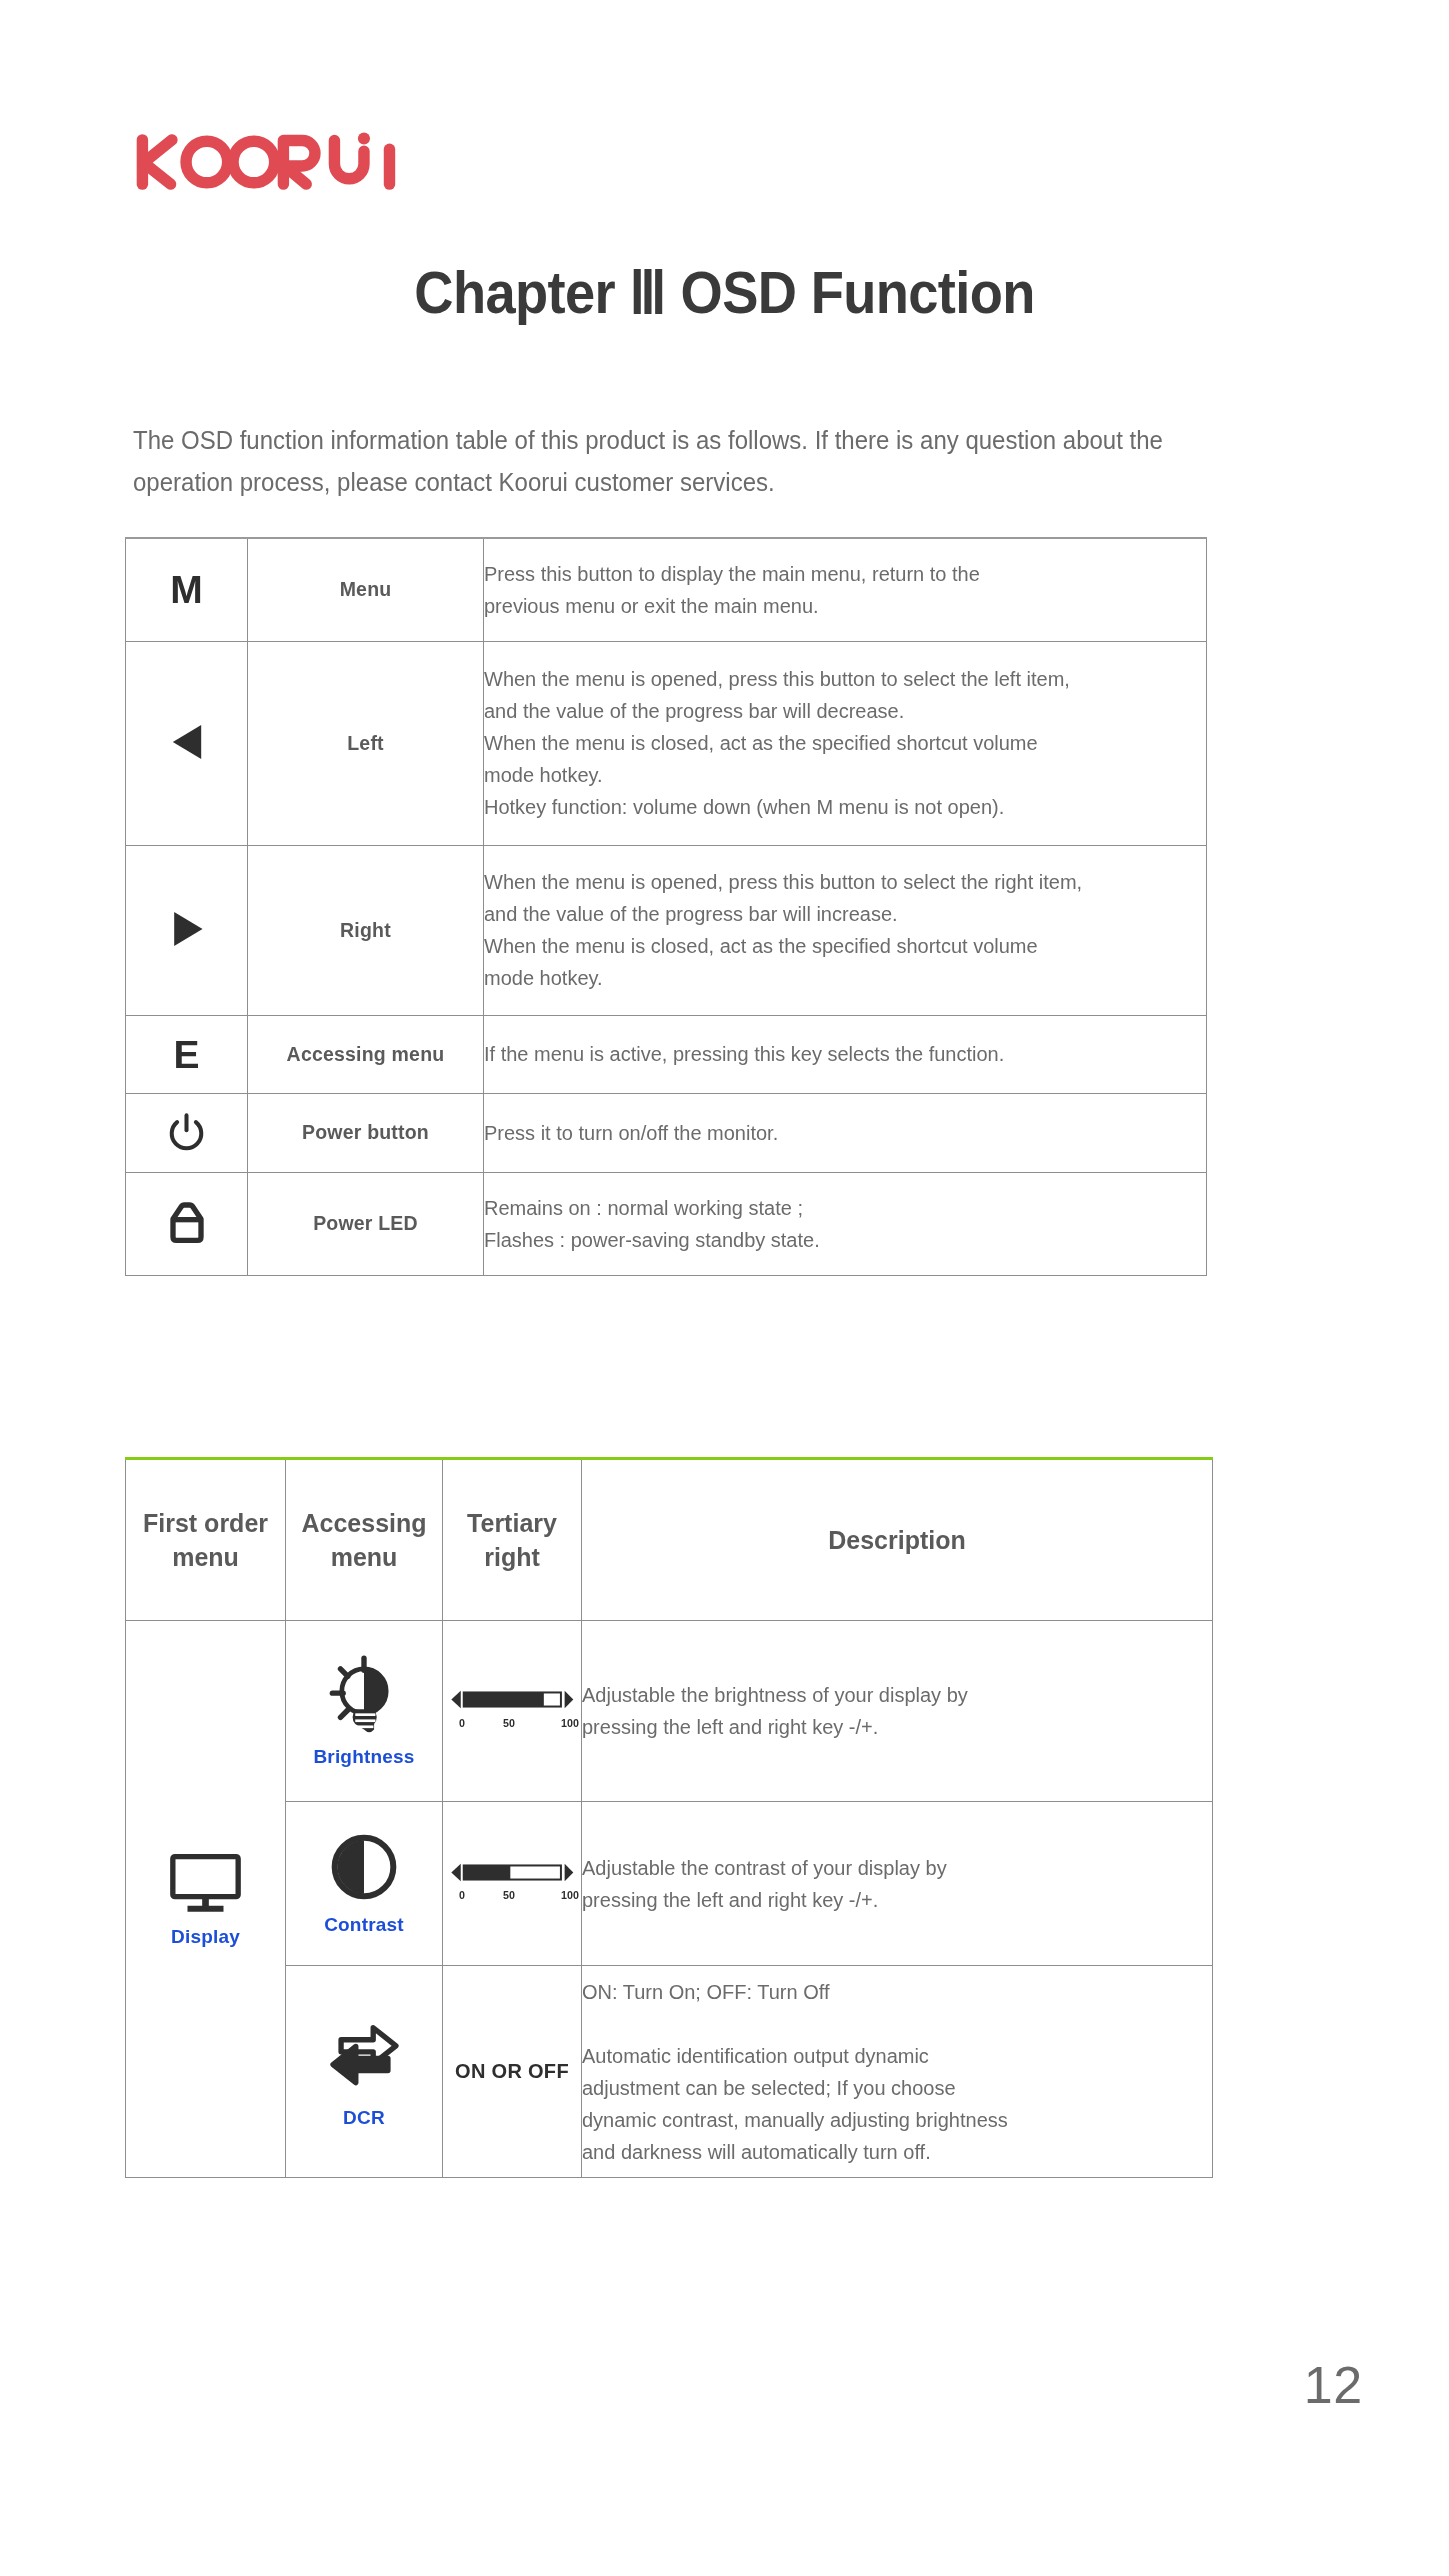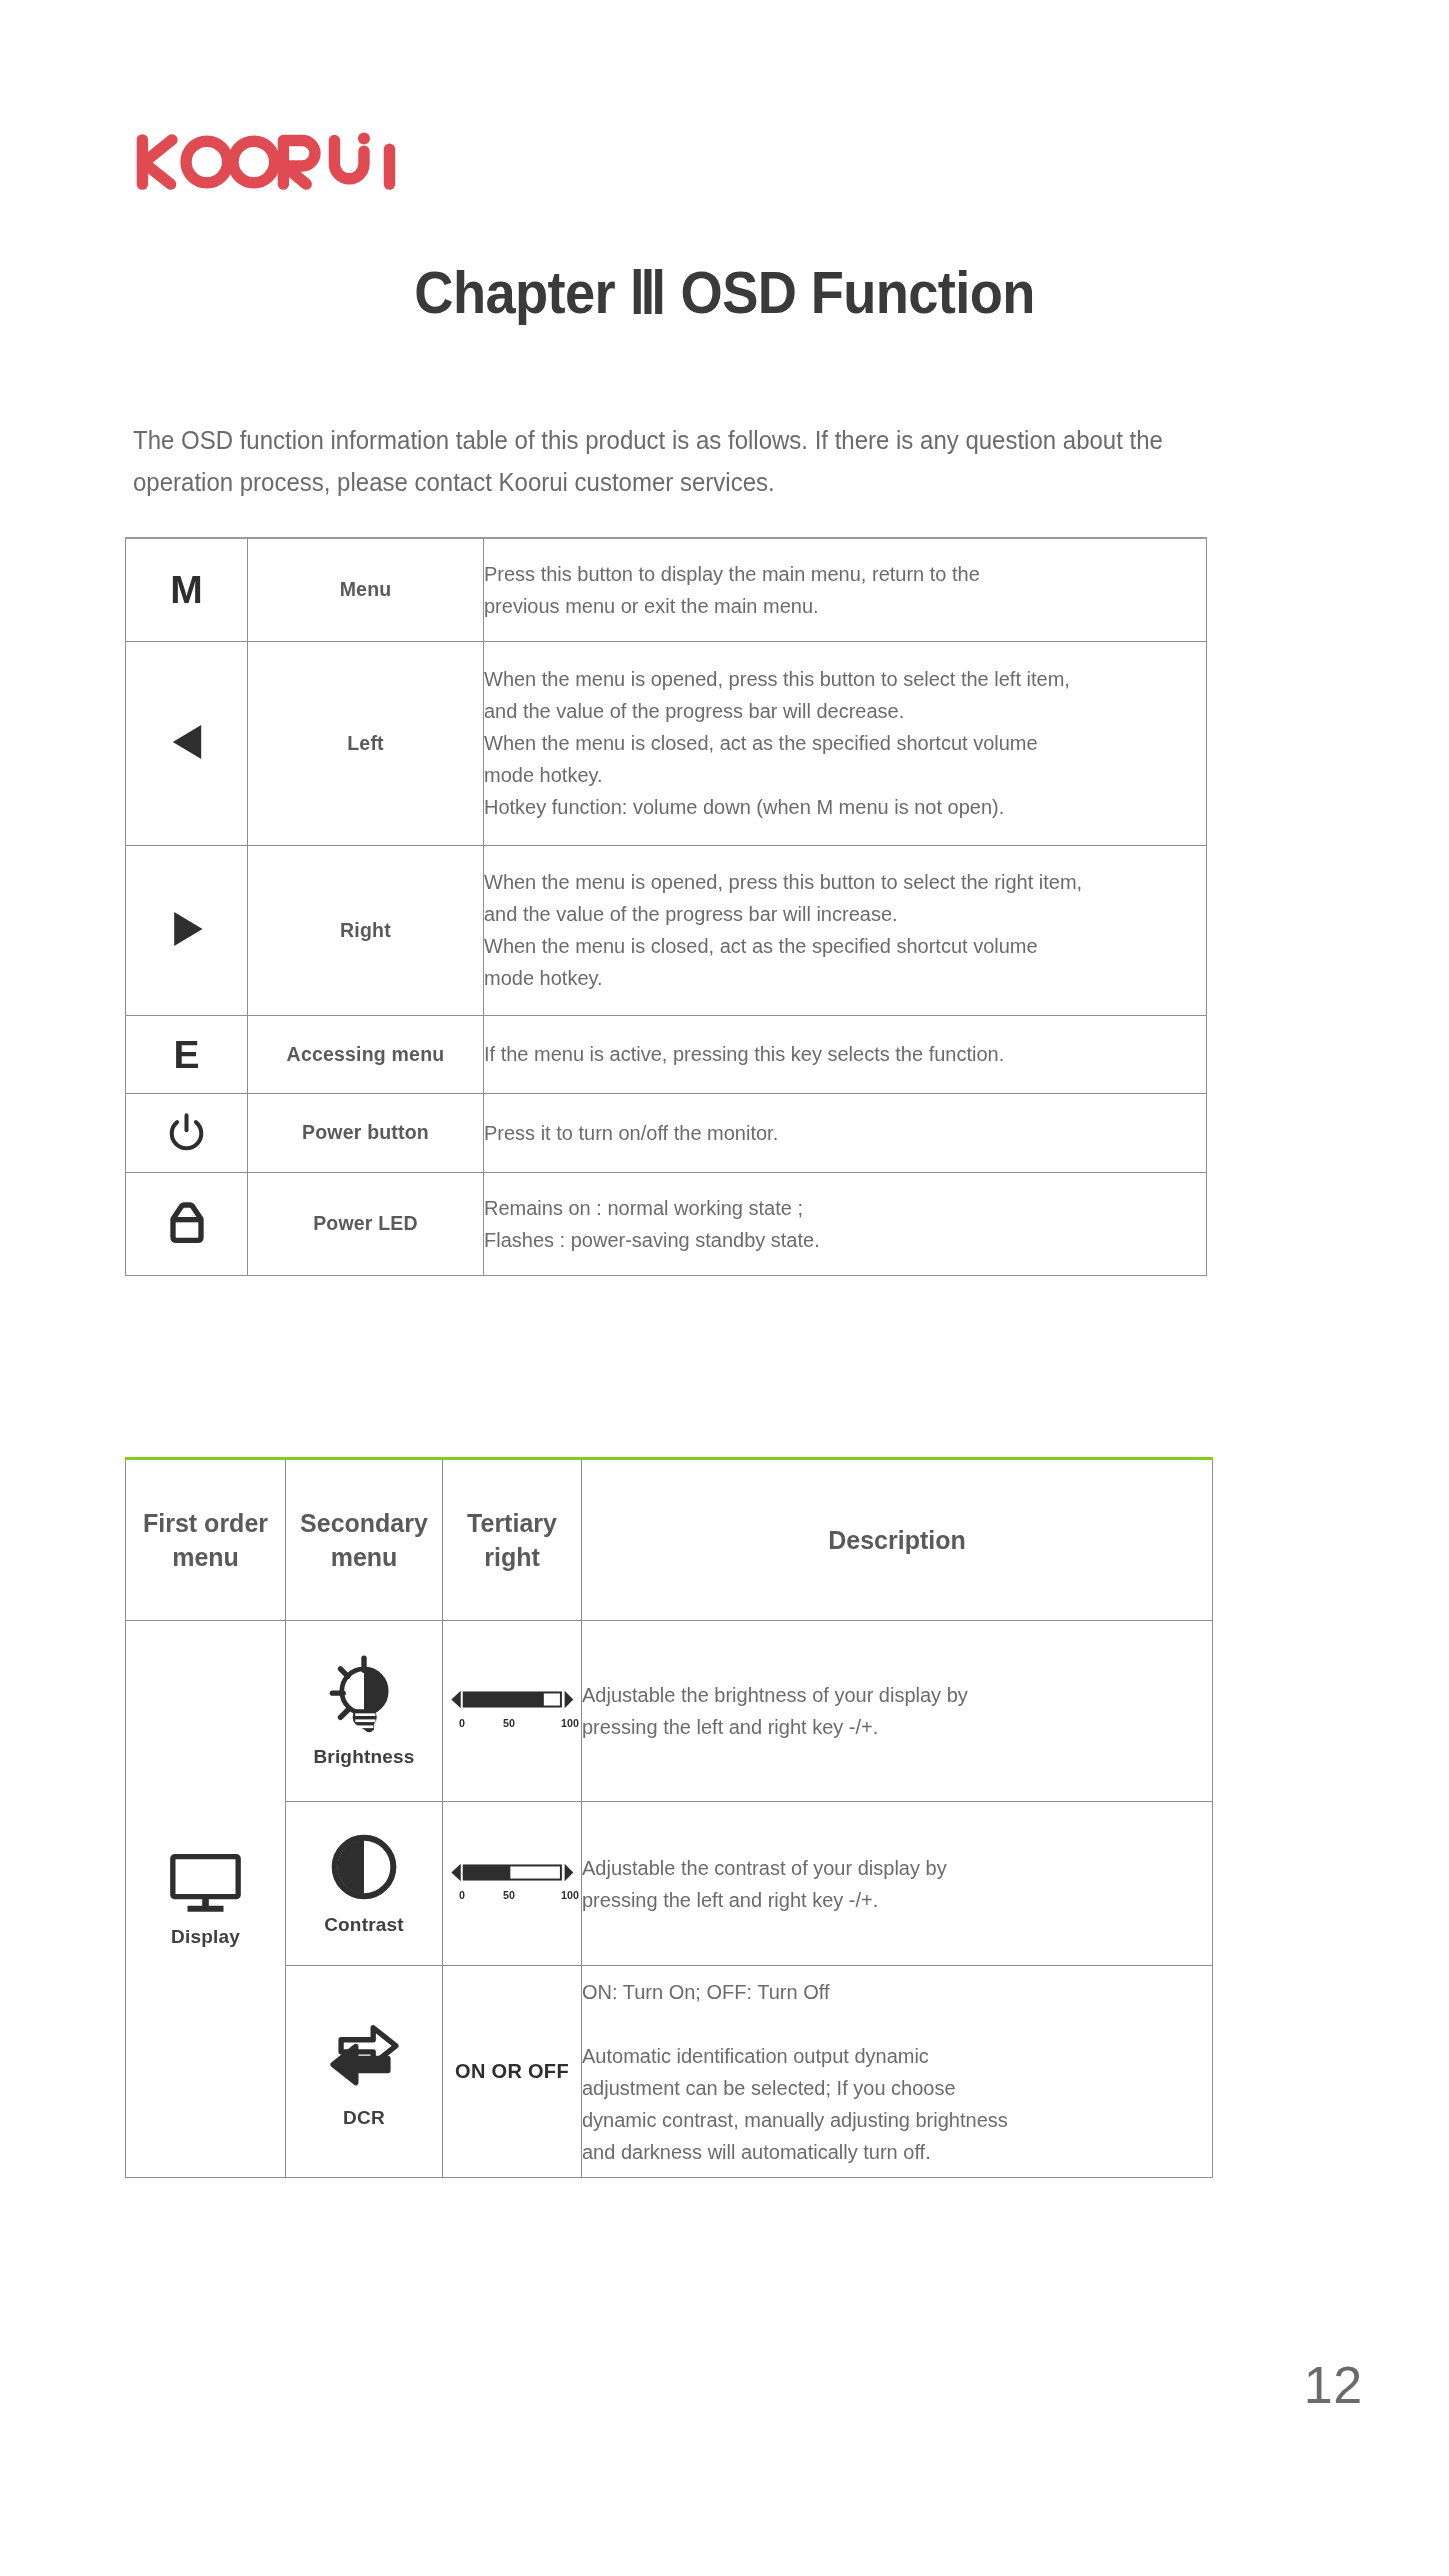--- a/index.html
+++ b/index.html
@@ -137,21 +137,21 @@
   }
   .t2-cell-center {
     text-align: center;
     vertical-align: middle;
   }
   .icon-label {
     display: block;
     margin-top: 9.4px;
     font-size: 19px;
     font-weight: bold;
-    color: #404040;
+    color: #1d4ed8;
     letter-spacing: 0.2px;
   }
   .tertiary-text {
     font-size: 20px;
     font-weight: bold;
     color: #2e2e2e;
     letter-spacing: 0.3px;
   }
 
   
@@ -291,21 +291,21 @@
 Flashes : power-saving standby state.</td>
       </tr>
     </tbody>
   </table>
 
   <table class="doc-table" id="table-osd">
     <tbody>
       <tr>
         <th class="t2-h t2-col1" style="white-space:pre-line">First order
 menu</th>
-        <th class="t2-h t2-col2" style="white-space:pre-line">Secondary
+        <th class="t2-h t2-col2" style="white-space:pre-line">Accessing
 menu</th>
         <th class="t2-h t2-col3" style="white-space:pre-line">Tertiary
 right</th>
         <th class="t2-h t2-col4" style="white-space:pre-line">Description</th>
       </tr>
 
       <tr style="height:181px">
         <td class="t2-cell-center" rowspan="3">
           <svg width="79" height="64" viewBox="0 0 118 96">
             <rect x="10" y="10" width="98" height="60" rx="3" fill="none" stroke="#2e2e2e" stroke-width="8"></rect>

